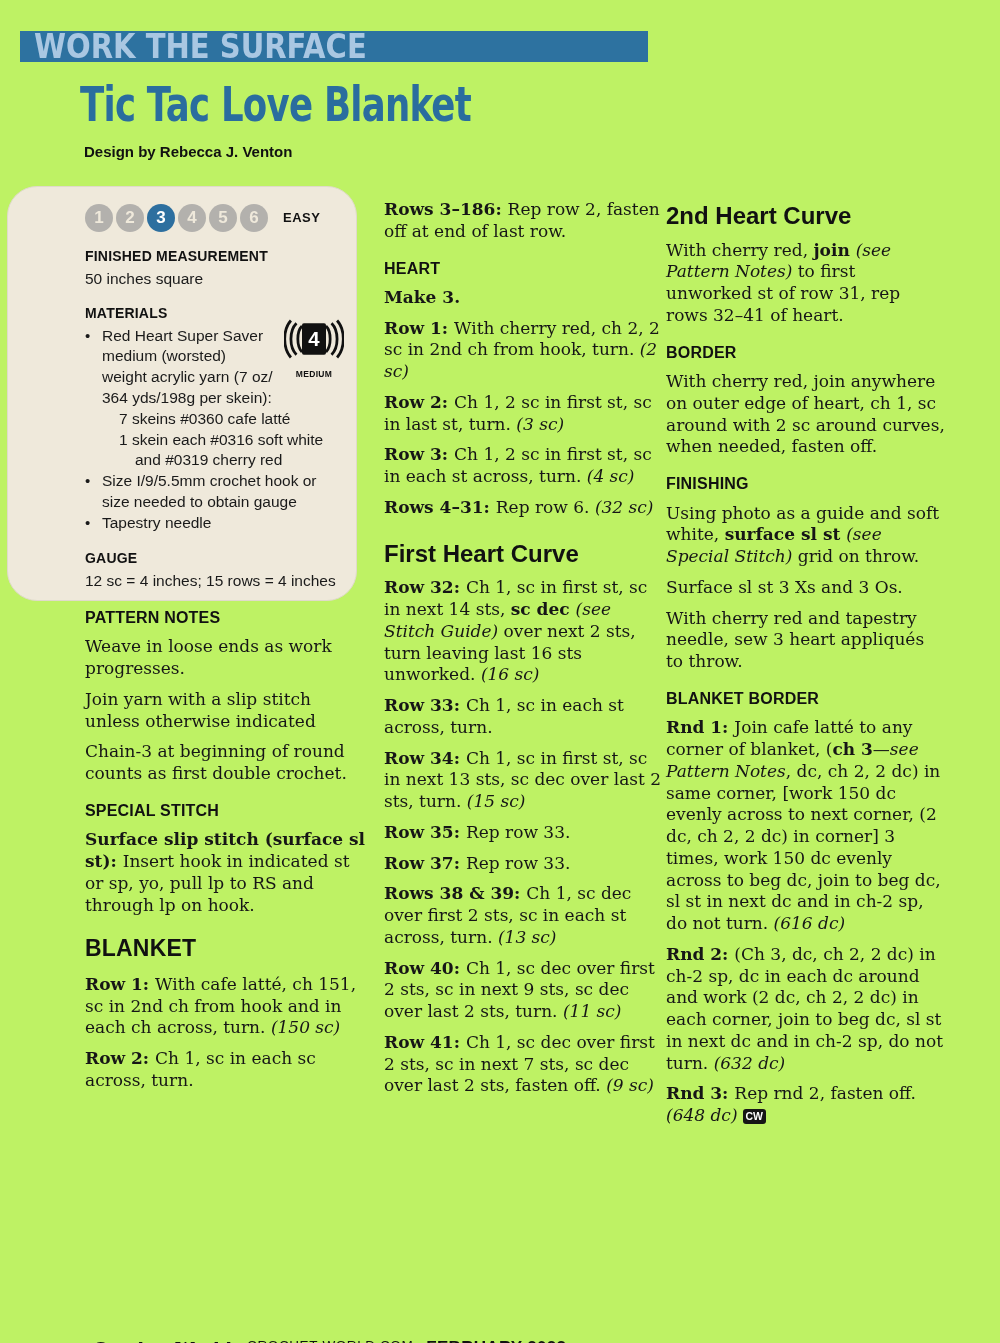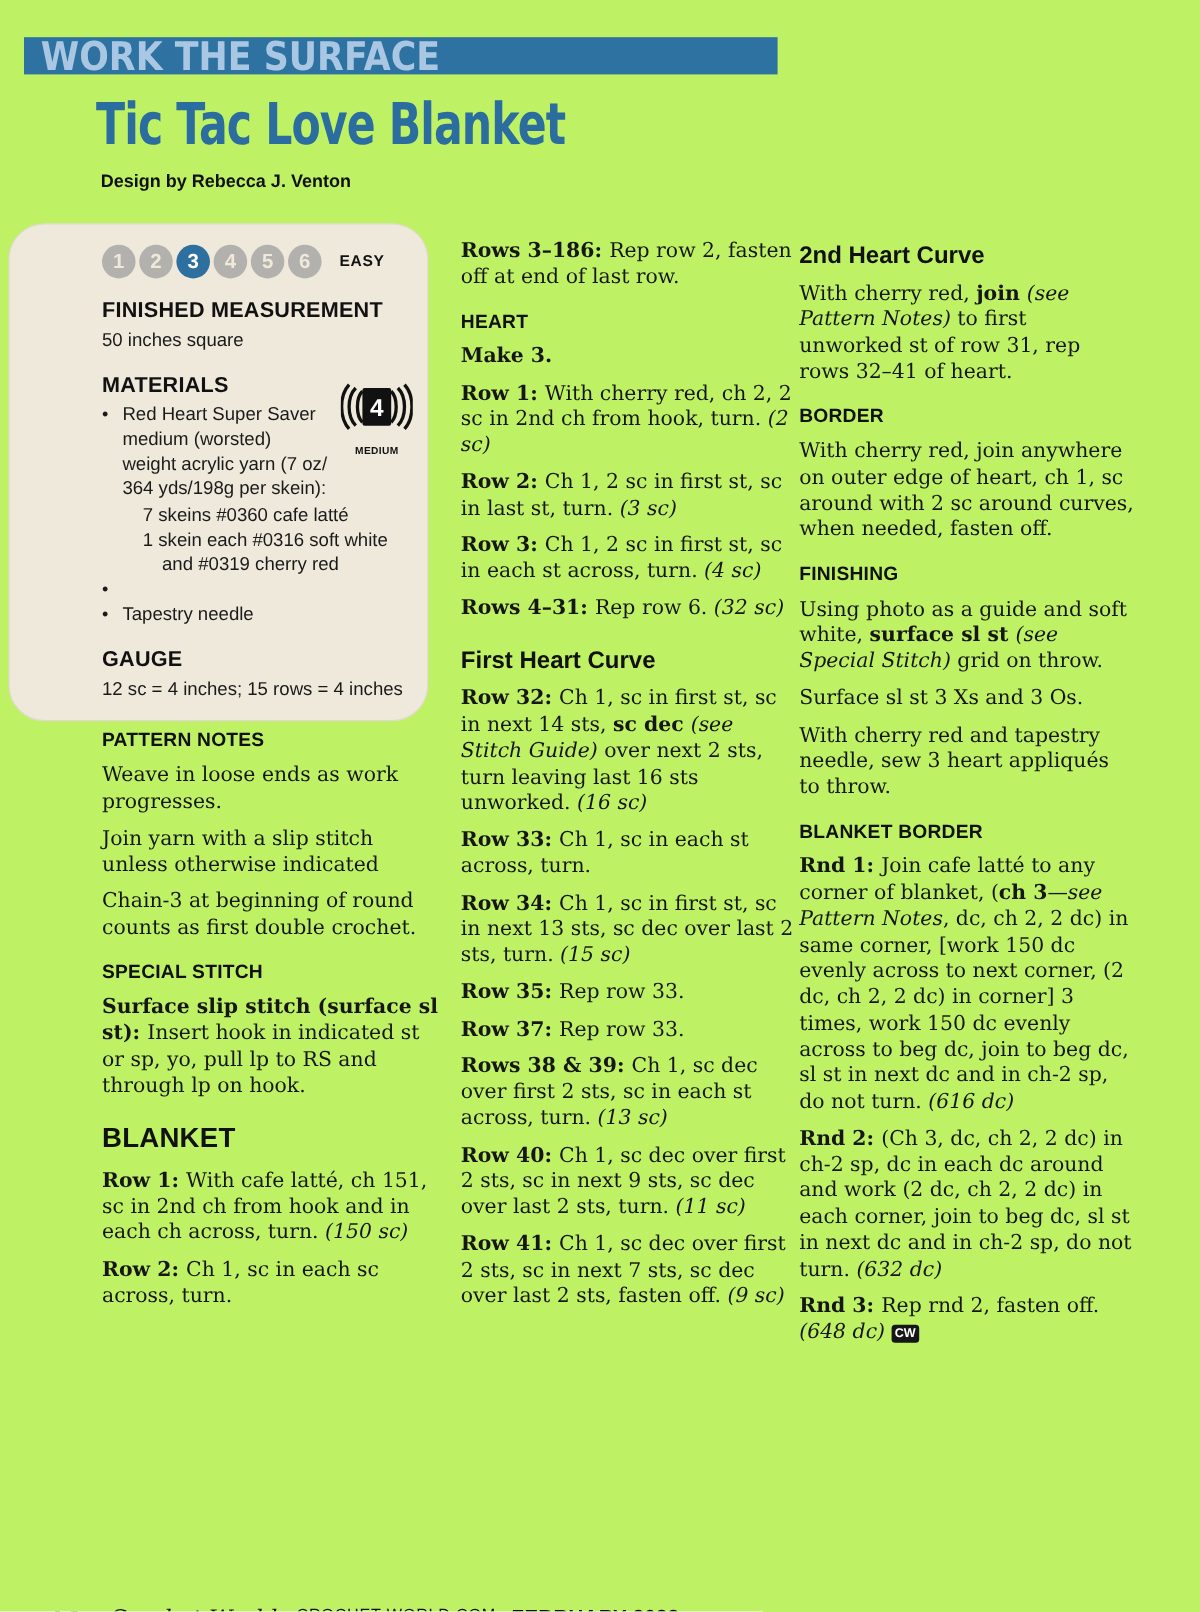--- a/index.html
+++ b/index.html
@@ -81,21 +81,21 @@
   .skill-dot.active { background: #2d6f9f; color: #ffffff; }
   .skill-label {
     margin-left: 12px;
     font-size: 13px;
     font-weight: bold;
     letter-spacing: 0.5px;
     color: #111;
   }
   .ib-heading {
     font-weight: bold;
-    font-size: 18px;
+    font-size: 14px;
     letter-spacing: 0.2px;
     margin: 15px 0 3px 0;
     color: #111;
   }
   .preline { white-space: pre-line; }
   .bullet-item { display: flex; margin-bottom: 1px; }
   .bullet-marker { width: 17px; flex: none; font-size: 15px; }
   .sub-1 { margin-left: 34px; }
   .sub-2 { margin-left: 50px; }
   .yarn-symbol {
@@ -129,21 +129,21 @@
     font-family: "Liberation Sans", sans-serif;
     font-weight: bold;
     font-size: 16px;
     letter-spacing: 0.2px;
     color: #111;
     margin: 16px 0 8px 0;
   }
   .h-sub {
     font-family: "Liberation Sans", sans-serif;
     font-weight: bold;
-    font-size: 20px;
+    font-size: 24px;
     color: #111;
     margin: 20px 0 8px 0;
   }
   .h-big {
     font-family: "Liberation Sans", sans-serif;
     font-weight: bold;
     font-size: 23px;
     letter-spacing: 0.2px;
     color: #111;
     margin: 18px 0 10px 0;
@@ -225,20 +225,22 @@
       <span class="preline">Red Heart Super Saver
 medium (worsted)
 weight acrylic yarn (7 oz/
 364 yds/198g per skein):</span>
     </div>
     <div class="sub-1 preline">7 skeins #0360 cafe latté</div>
     <div class="sub-1 preline">1 skein each #0316 soft white</div>
     <div class="sub-2 preline">and #0319 cherry red</div>
     <div class="bullet-item">
       <span class="bullet-marker">•</span>
+      <span class="preline">Size I/9/5.5mm crochet hook or
+size needed to obtain gauge</span>
     </div>
     <div class="bullet-item">
       <span class="bullet-marker">•</span>
       <span class="preline">Tapestry needle</span>
     </div>
 
     <div class="ib-heading">GAUGE</div>
     <div>12 sc = 4 inches; 15 rows = 4 inches</div>
 
     <div class="yarn-symbol">

